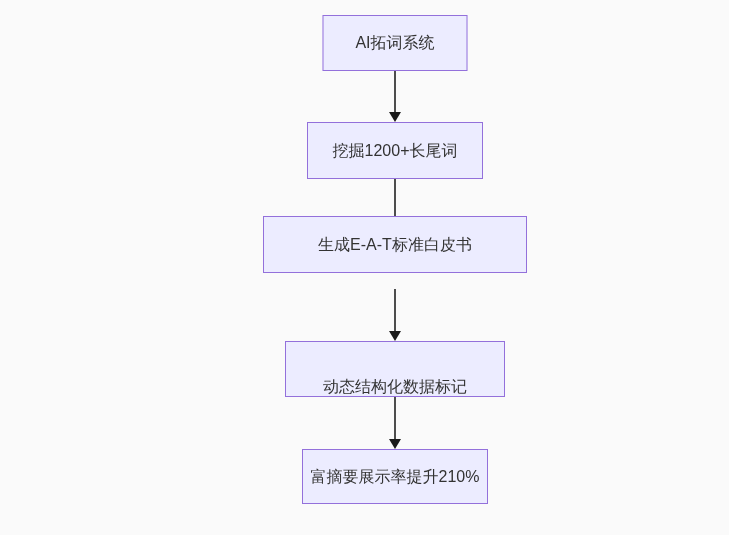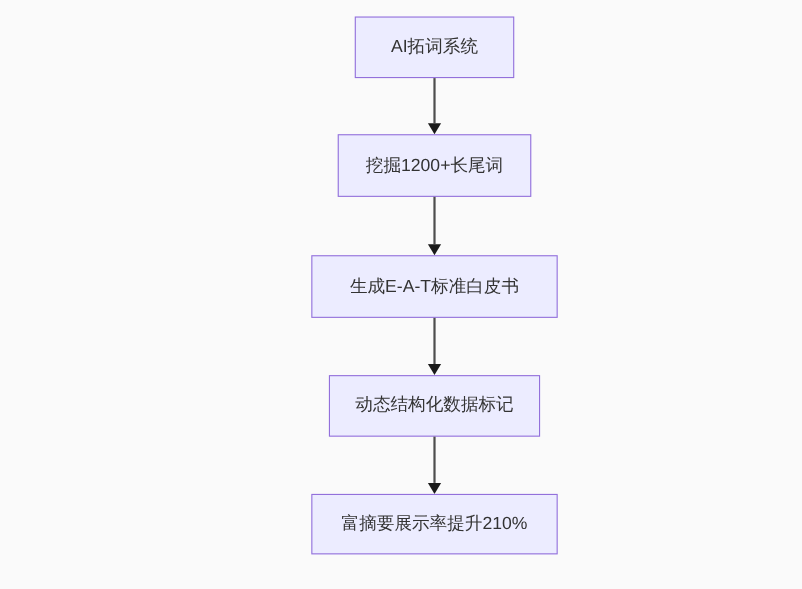--- a/index.html
+++ b/index.html
@@ -73,35 +73,35 @@
 
   <div class="node" style="top:122px; width:176px; height:57px;">
     <span class="label">挖掘1200+长尾词</span>
   </div>
 
   <div class="arrow" style="top:179px; height:53px;">
     <div class="line"></div>
     <div class="head"></div>
   </div>
 
-  <div class="node" style="top:232px; width:224px; height:57px;">
+  <div class="node" style="top:216px; width:264px; height:57px;">
     <span class="label">生成E-A-T标准白皮书</span>
   </div>
 
   <div class="arrow" style="top:289px; height:52px;">
     <div class="line"></div>
     <div class="head"></div>
   </div>
 
-  <div class="node" style="top:341px; width:192px; height:56px;">
+  <div class="node" style="top:341px; width:220px; height:56px;align-items:flex-end;">
     <span class="label">动态结构化数据标记</span>
   </div>
 
   <div class="arrow" style="top:397px; height:52px;">
     <div class="line"></div>
     <div class="head"></div>
   </div>
 
-  <div class="node" style="top:449px; width:224px; height:55px;">
+  <div class="node" style="top:449px; width:186px; height:55px;">
     <span class="label">富摘要展示率提升210%</span>
   </div>
 
 </div>
 
 </body></html>

